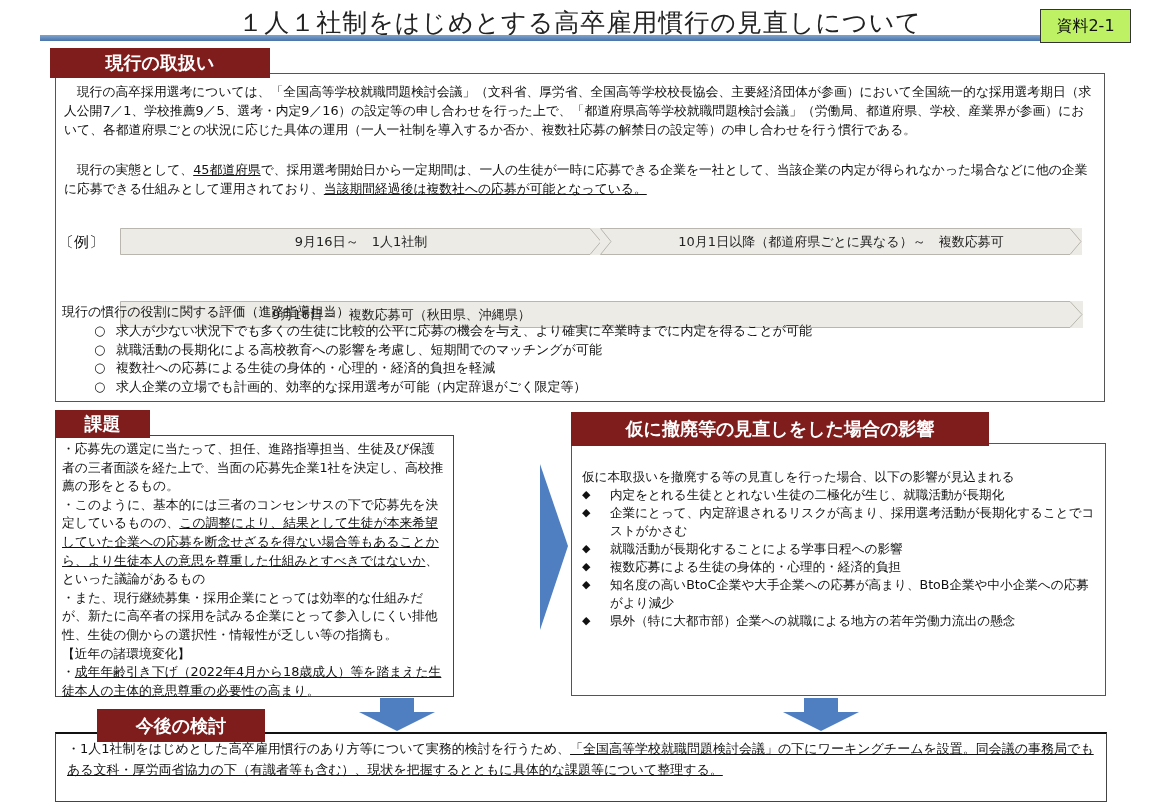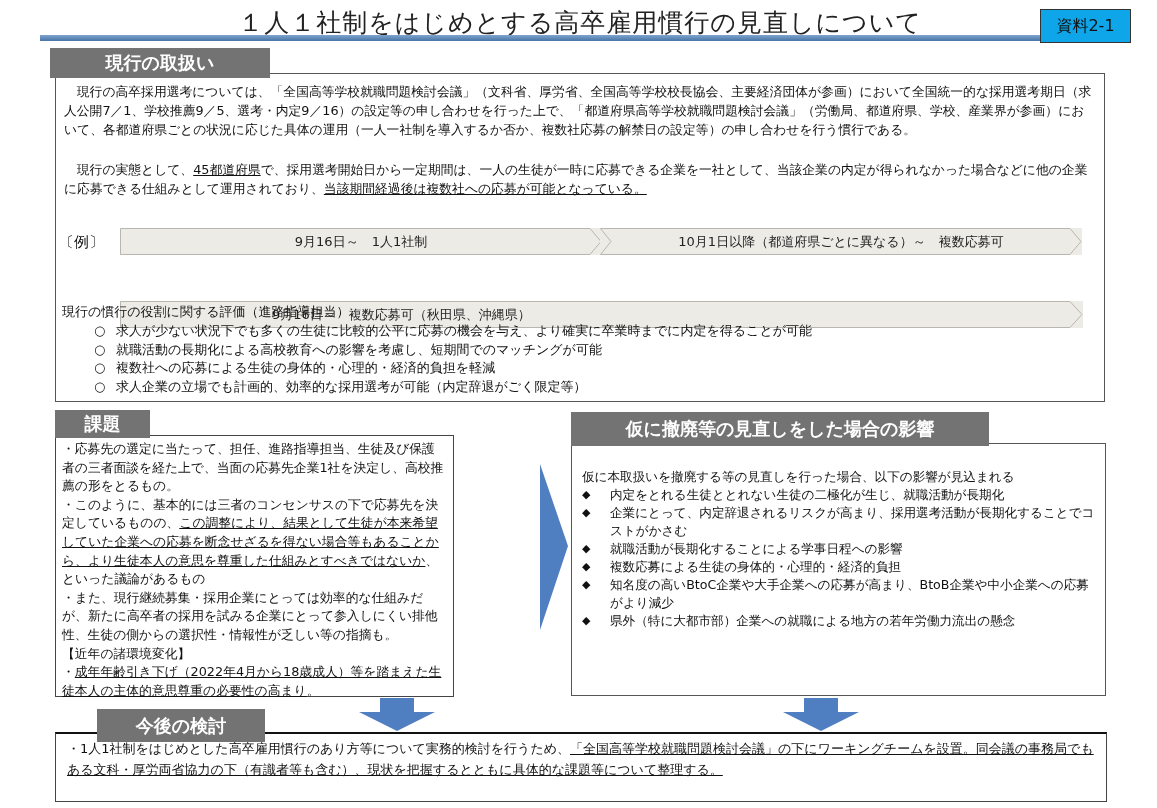--- a/index.html
+++ b/index.html
@@ -4,24 +4,24 @@
 <style>
   * { box-sizing: border-box; margin: 0; padding: 0; }
   html, body { width: 1157px; height: 808px; background: #ffffff; overflow: hidden; }
   body { font-family: "DejaVu Sans", "Liberation Sans", sans-serif; color: #111; position: relative; }
 
   .abs { position: absolute; }
 
   
   .page-title { left: 190px; top: 6px; width: 780px; text-align: center; font-size: 25px; letter-spacing: 1px; color: #222; font-weight: normal; }
   .title-rule { left: 40px; top: 35px; width: 1000px; height: 6px; background: linear-gradient(#7ea3cf, #4a74a8); }
-  .doc-badge { left: 1040px; top: 9px; width: 91px; height: 34px; border: 1.5px solid #333; background: #0ea5e9; font-size: 16px; text-align: center; line-height: 31px; }
+  .doc-badge { left: 1040px; top: 9px; width: 91px; height: 34px; border: 1.5px solid #333; background: #bef264; font-size: 16px; text-align: center; line-height: 31px; }
 
   
-  .sec-label { background: #737373; color: #fff; font-weight: bold; text-align: center; }
+  .sec-label { background: #7f1d1d; color: #fff; font-weight: bold; text-align: center; }
 
   
   .current-label { left: 50px; top: 48px; width: 220px; height: 30px; font-size: 18px; line-height: 30px; }
   .current-box { left: 55px; top: 73px; width: 1050px; height: 329px; border: 1.5px solid #555; background: #fff; }
   .current-para { position: absolute; left: 8px; width: 1032px; font-size: 12.8px; line-height: 19px; }
   .current-para u { text-decoration: underline; text-align: center; }
   .current-p1 { top: 8px; text-indent: 1em; }
   .current-p2 { top: 86px; text-indent: 1em; }
 
   .example-label { left: 59px; top: 233px; font-size: 15px; }

